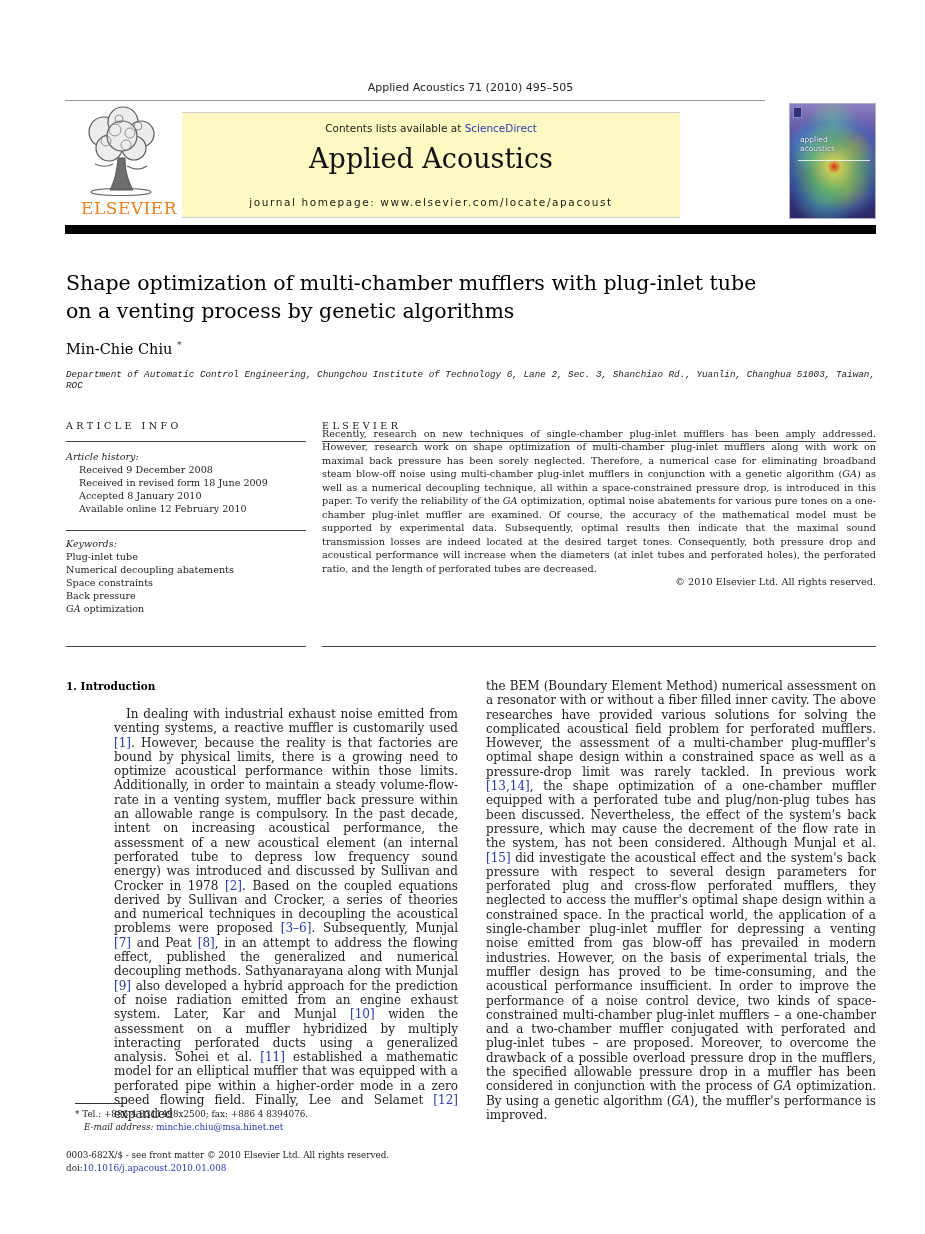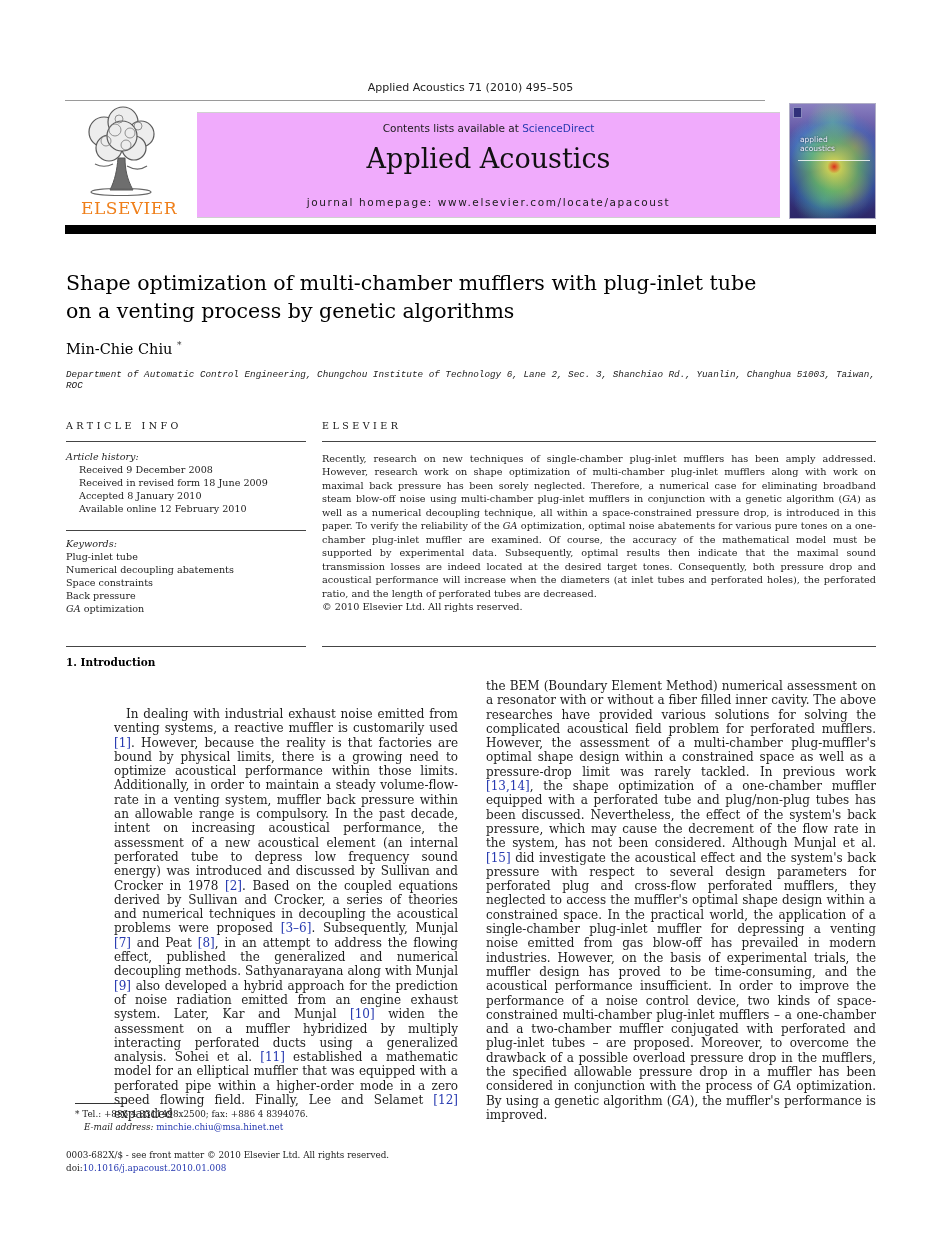--- a/index.html
+++ b/index.html
@@ -18,22 +18,22 @@
   .rule-top { position:absolute; left:65px; top:100px; width:700px; height:1px; background:#9a9a9a; }
 
   .logo-block { position:absolute; left:65px; top:104px; width:112px; height:114px; }
   .logo-tree { display:block; margin:0 auto; }
   .logo-word {
     position:absolute; bottom:0; left:0; width:100%; text-align:right;
     color:#ef7f1a; font-size:17px; letter-spacing:0.5px; font-family:"DejaVu Serif", serif;
   }
 
   .banner {
-    position:absolute; left:197px; top:112px; width:583px; height:106px;
-    background:#f0abfc; border-top:1px solid #d0d0d0; border-bottom:1px solid #cfcfcf;
+    position:absolute; left:182px; top:112px; width:498px; height:106px;
+    background:#fef9c3; border-top:1px solid #d0d0d0; border-bottom:1px solid #cfcfcf;
   }
   .banner-contents {
     position:absolute; top:9px; width:100%; text-align:center;
     font-family:"DejaVu Sans", sans-serif; font-size:10.5px; color:#1a1a1a;
   }
   .banner-title {
     position:absolute; top:30px; width:100%; text-align:center;
     font-size:27px; color:#111; font-family:"DejaVu Serif", serif;
   }
   .banner-homepage {
@@ -73,25 +73,25 @@
   .art-affil { position:absolute; left:66px; top:369px; width:810px; font-style:italic; font-size:9.3px; color:#222;font-family:Liberation Mono, monospace; }
 
   .sec-head {
     position:absolute; font-size:9.5px; letter-spacing:3.5px; color:#111;
   }
   .hrule { position:absolute; height:1px; background:#444; }
 
   .info-label { position:absolute; left:66px; font-style:italic; font-size:9.6px; color:#1c1c1c; }
   .info-lines { position:absolute; left:66px; width:250px; font-size:9.6px; line-height:12.9px; color:#1c1c1c; }
 
-  .abstract-col { position:absolute; left:322px; top:452px; width:554px; }
+  .abstract-col { position:absolute; left:322px; top:427px; width:554px; }
   .abstract-text { font-size:9.7px; line-height:13.45px; text-align:justify; color:#1c1c1c; }
-  .abstract-copy { font-size:9.7px; line-height:13.45px; color:#1c1c1c; }
-
-  .intro-head { position:absolute; left:66px; top:656px; font-size:10.5px; font-weight:bold; color:#000;text-align:center; }
+  .abstract-copy { font-size:9.7px; line-height:13.45px; text-align:right; color:#1c1c1c; }
+
+  .intro-head { position:absolute; left:66px; top:680px; font-size:10.5px; font-weight:bold; color:#000;text-align:center; }
   .body-col { font-size:12px; line-height:14.3px; text-align:justify; color:#1c1c1c; position:absolute; }
   .col-left  { left:66px;  top:707px; width:392px; }
   .col-left p { text-indent:12px;margin-left:48px; }
   .col-right { left:486px; top:679px; width:390px; }
 
   .fn-rule { position:absolute; left:75px; top:1103px; width:52px; height:1px; background:#333; }
   .fn { position:absolute; font-size:8.8px; color:#1c1c1c; }
   .fn-tel   { left:75px; top:1109px; }
   .fn-email { left:84px; top:1122px; }
   .fn-email .lbl { font-style:italic; }

